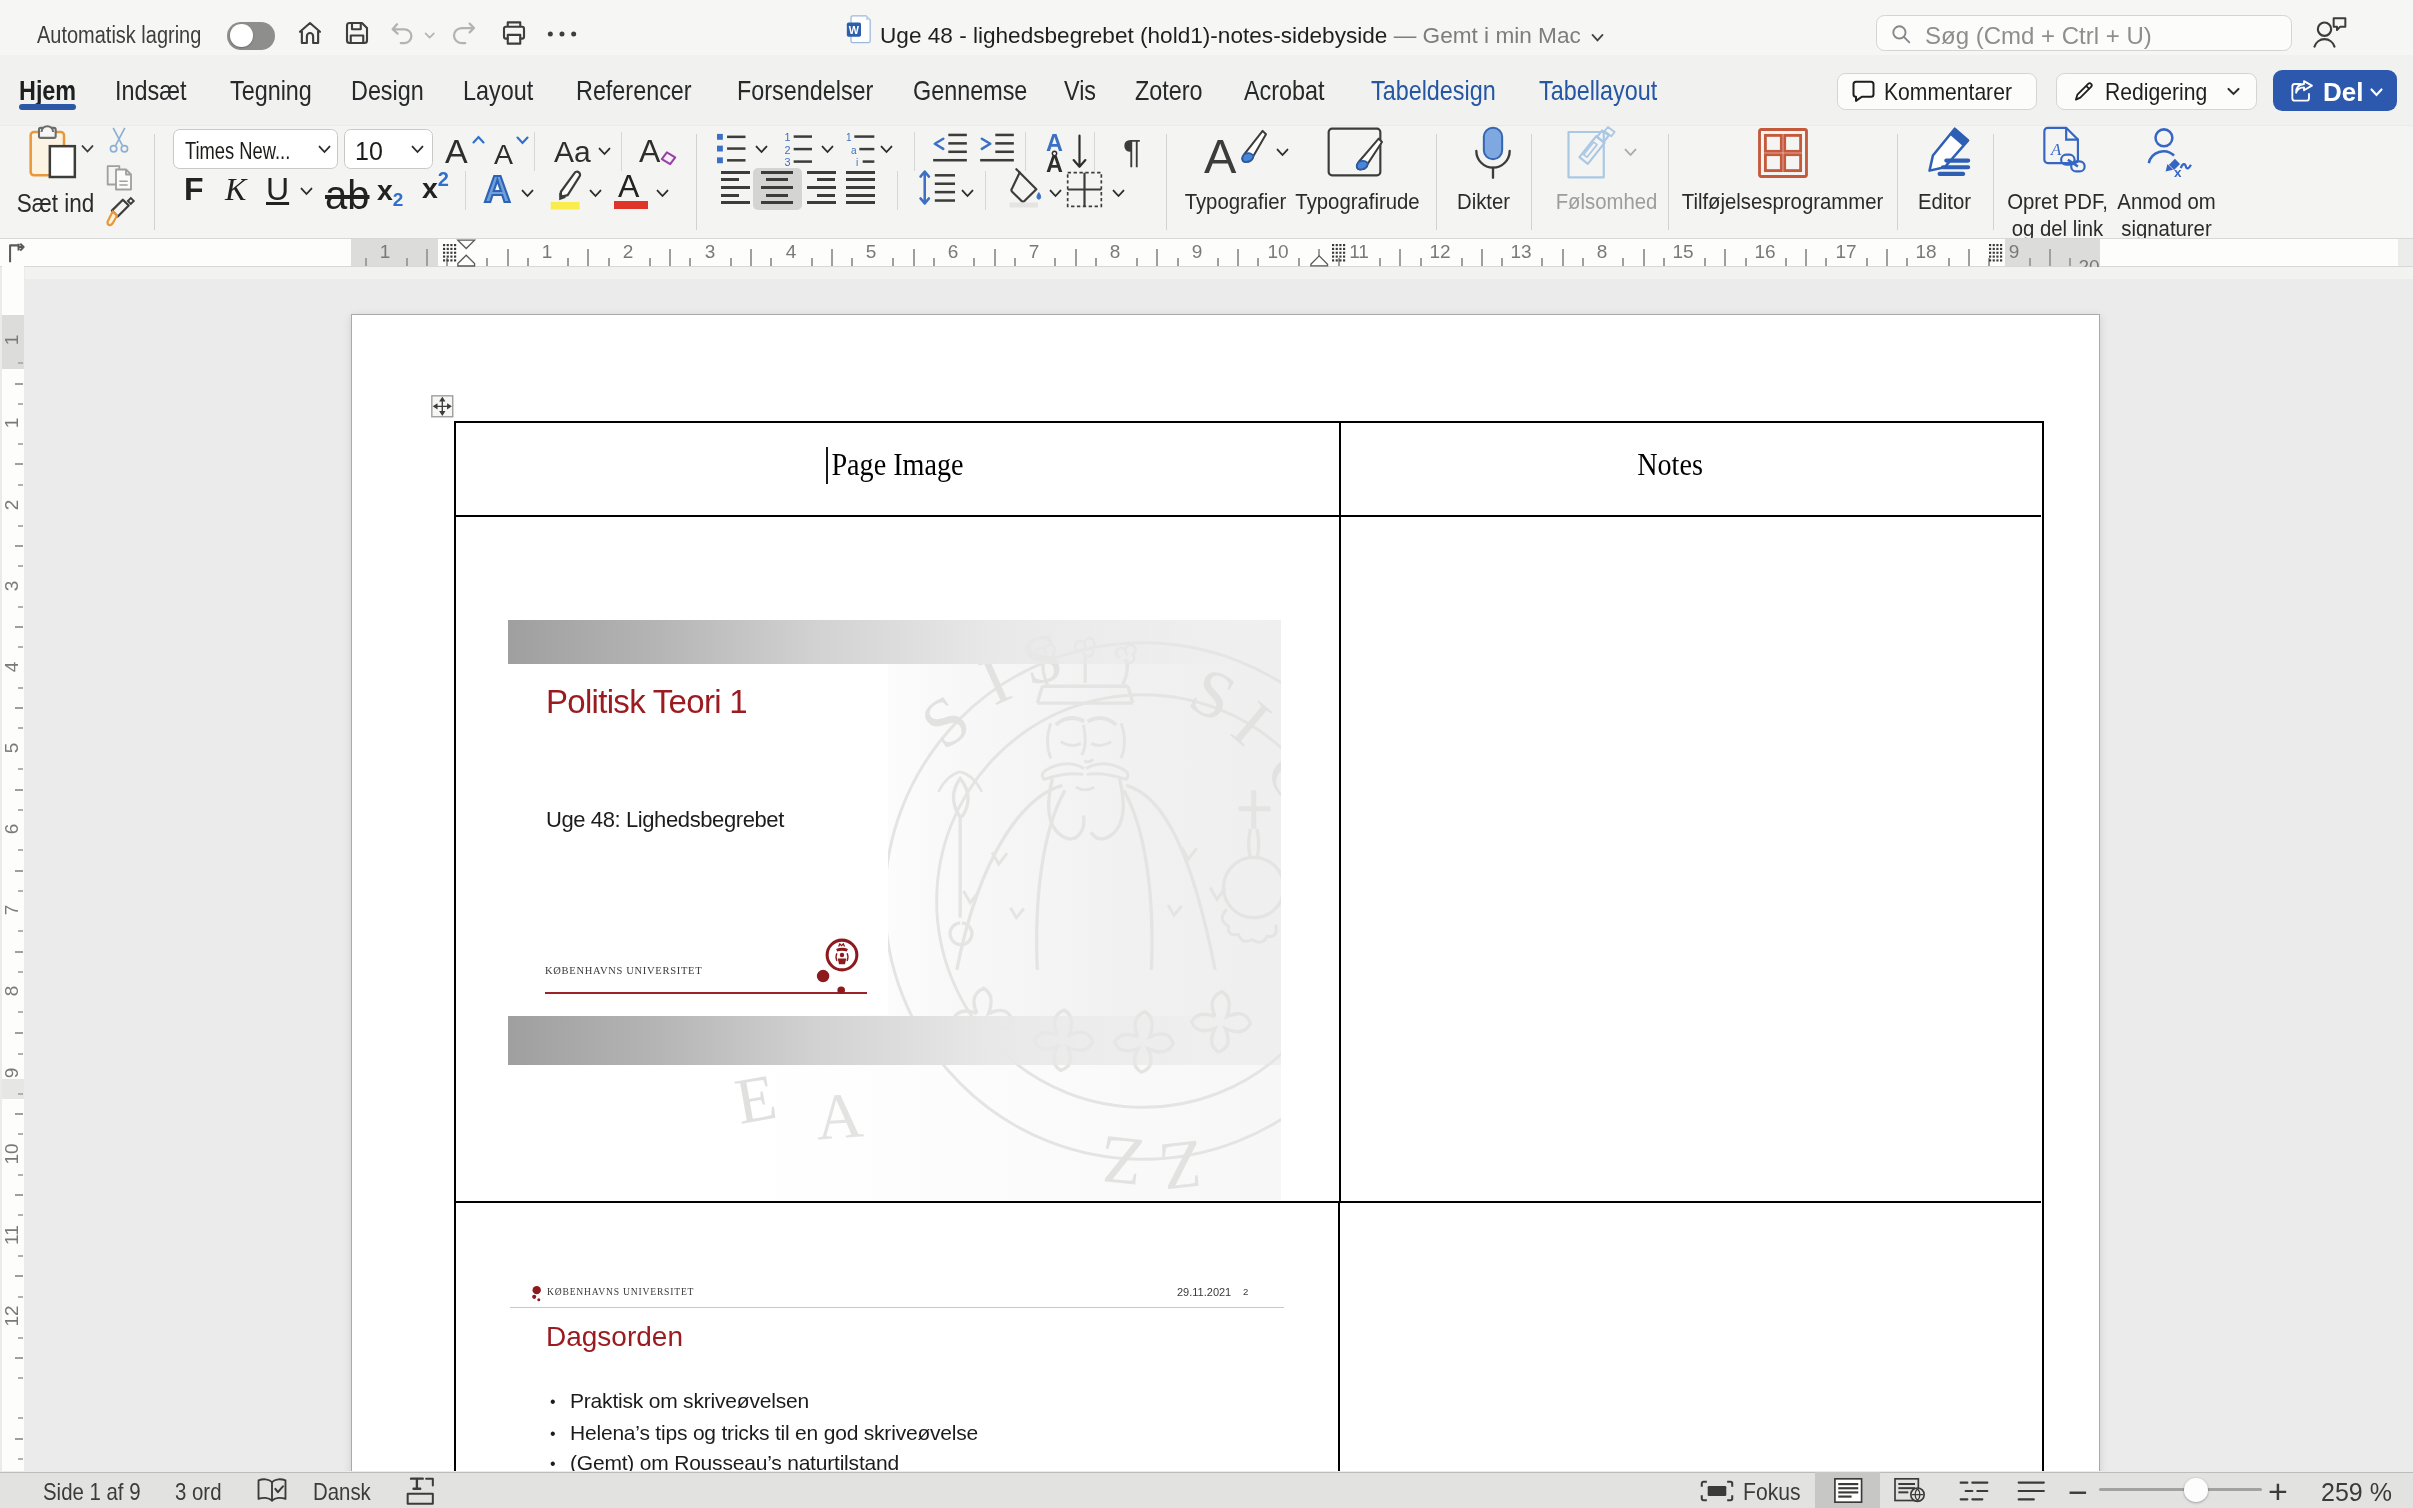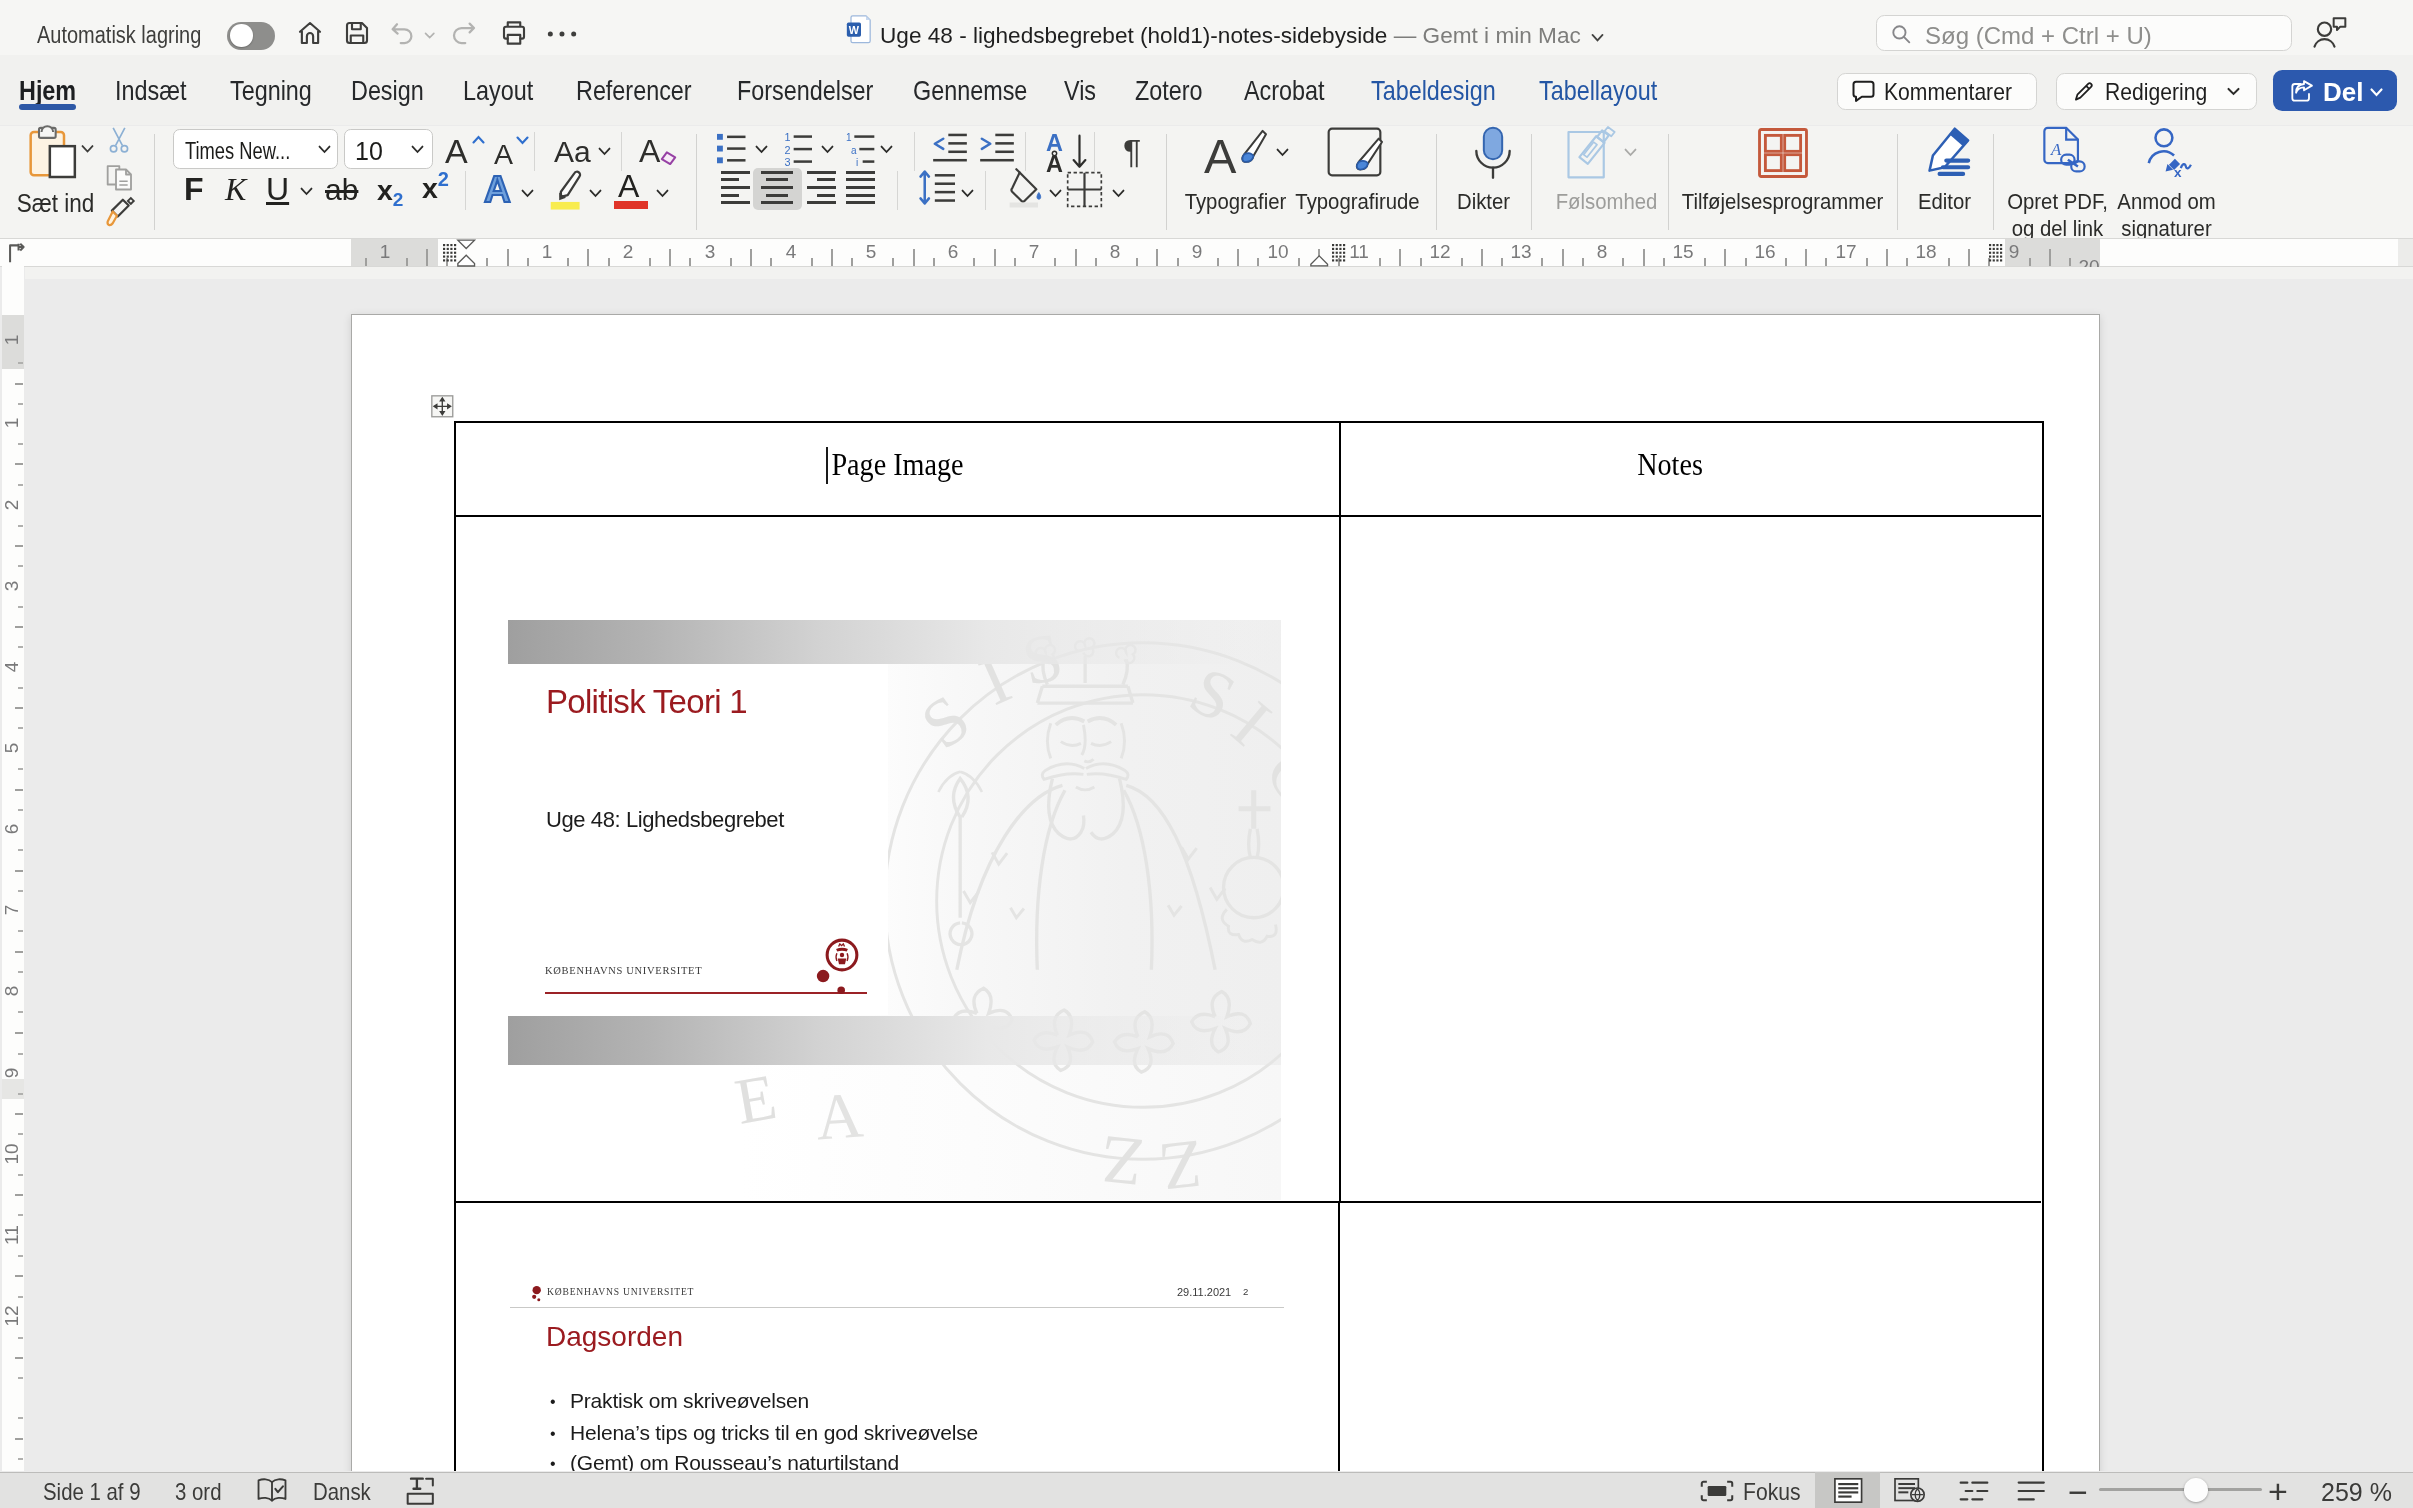--- a/index.html
+++ b/index.html
@@ -188,21 +188,21 @@
 <svg class="ic" style="left:655px;top:149px;" width="22" height="18.4" viewBox="0 0 26 22">
  <path d="M8 12 L14 4 L24 10 L18 18 Z" fill="#f7ecf7" stroke="#9640a4" stroke-width="2.4" stroke-linejoin="round"></path>
     </svg>
 
 <div class="a" style="left:184px;top:171px;font-size:32px;font-weight:bold;color:#222220;">F</div>
 <div class="a" style="left:225px;top:171px;font-size:32px;font-style:italic;font-family:'Liberation Serif',serif;color:#222220;">K</div>
 <div class="a" style="left:266px;top:171px;font-size:32px;text-decoration:underline;color:#222220;">U</div>
 <svg class="ic" style="left:299px;top:186px;" width="15" height="11" viewBox="0 0 18 13" fill="none" stroke="#2c2c2a" stroke-width="2.2" stroke-linecap="round">
       <path d="M3 3 L9 9.5 L15 3"></path>
     </svg>
-<div class="a" style="left:325px;top:173px;font-size:30px;text-decoration:line-through;color:#222220;">ab</div>
+<div class="a" style="left:325px;top:173px;font-size:40px;text-decoration:line-through;color:#222220;">ab</div>
 <div class="a" style="left:377px;top:174px;font-size:28.5px;font-weight:bold;color:#222220;">x<span style="font-size:19px;color:#2f6fce;vertical-align:-5.9px;">2</span></div>
 <div class="a" style="left:422px;top:168px;font-size:28.5px;font-weight:bold;color:#222220;">x<span style="font-size:20px;color:#2f6fce;vertical-align:11.7px;">2</span></div>
 
 <div class="a" style="left:484px;top:169px;font-size:37px;font-weight:bold;color:#6fa0dc;-webkit-text-stroke:2.1px #2d62b4;">A</div>
 <svg class="ic" style="left:520px;top:188px;" width="15" height="11" viewBox="0 0 18 13" fill="none" stroke="#2c2c2a" stroke-width="2.2" stroke-linecap="round">
       <path d="M3 3 L9 9.5 L15 3"></path>
     </svg>
 
 <svg class="ic" style="left:549px;top:168px;" width="34" height="39" viewBox="0 0 40 46">
  <path d="M14 28 L30 6 a3.5 3.5 0 0 1 6 4 L22 32 L14 34 Z" fill="#fbfbfa" stroke="#3c3c3a" stroke-width="2.6" stroke-linejoin="round"></path>

